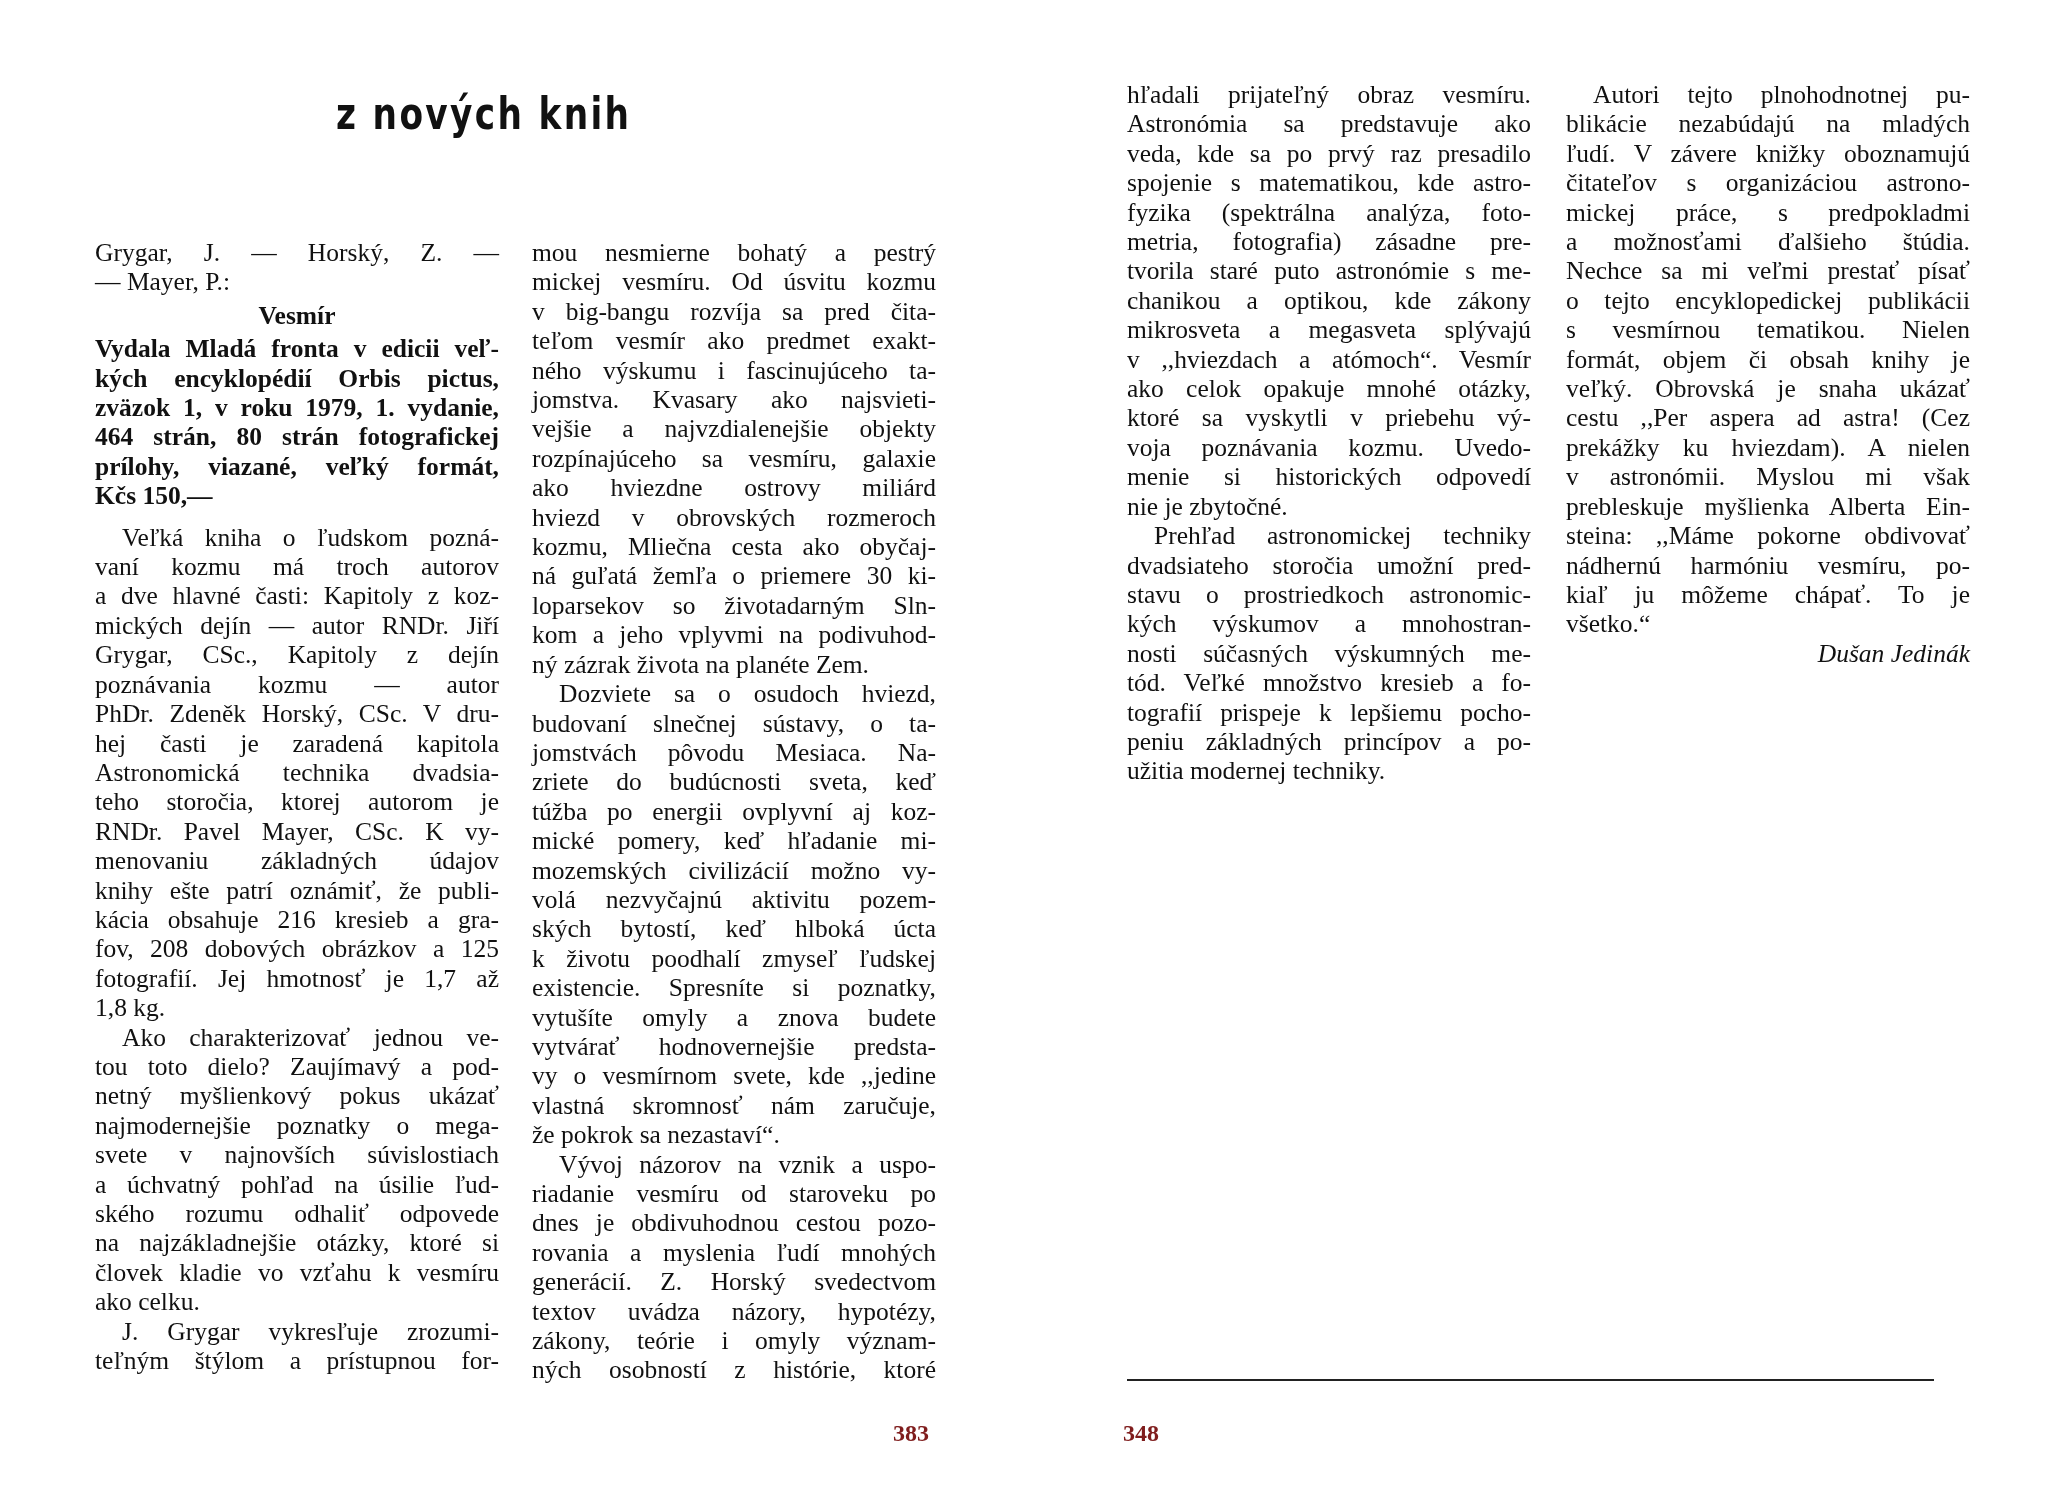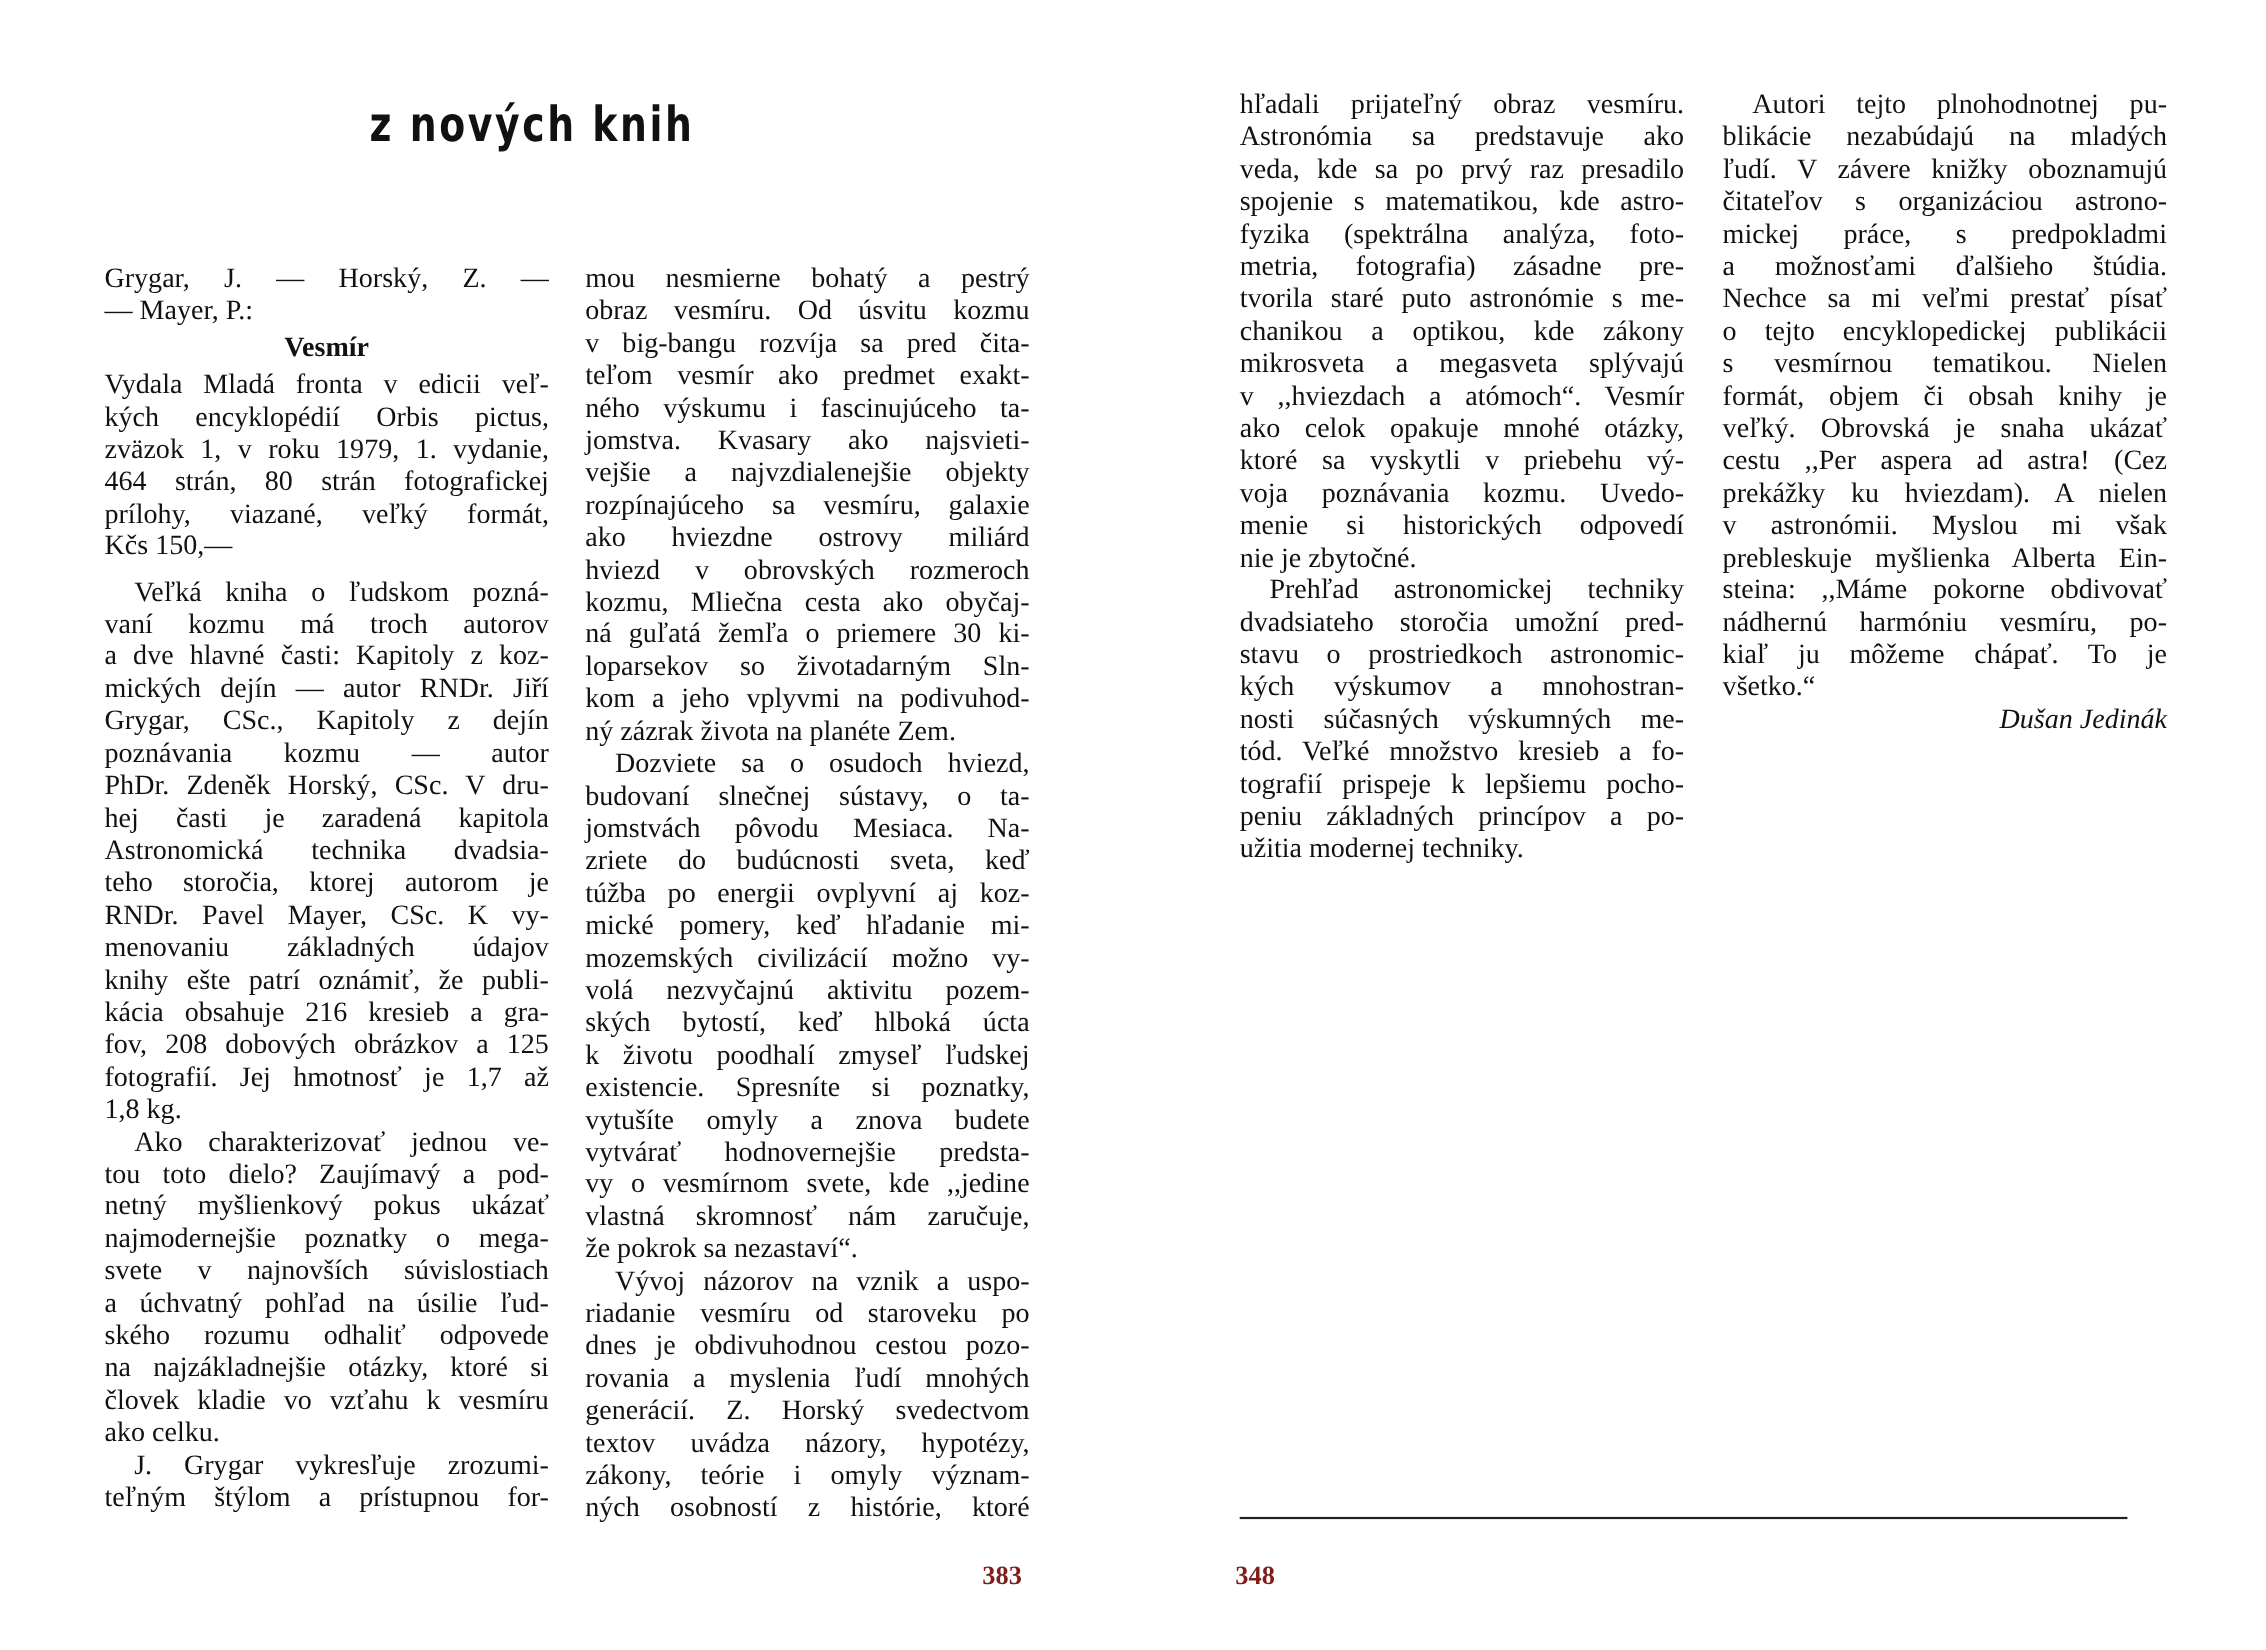--- a/index.html
+++ b/index.html
@@ -31,21 +31,21 @@
 </style>
 </head>
 <body>
 
 <div class="heading">z nových knih</div>
 
 <div class="col" id="col1">
   <span class="line">Grygar, J. — Horský, Z. —</span>
   <span class="line last">— Mayer, P.:</span>
   <span class="line center" style="margin-top:4px;">Vesmír</span>
-  <div style="margin-top:4px;">
+  <div style="margin-top:4px;font-weight:bold;">
       <span class="line">Vydala Mladá fronta v edicii veľ-</span>
       <span class="line">kých encyklopédií Orbis pictus,</span>
       <span class="line">zväzok 1, v roku 1979, 1. vydanie,</span>
       <span class="line">464 strán, 80 strán fotografickej</span>
       <span class="line">prílohy, viazané, veľký formát,</span>
       <span class="line last">Kčs 150,—</span>
     </div>
   <div style="margin-top:12px;">
       <span class="line indent">Veľká kniha o ľudskom pozná-</span>
       <span class="line">vaní kozmu má troch autorov</span>
@@ -79,21 +79,21 @@
     </div>
   <div>
       <span class="line indent">J. Grygar vykresľuje zrozumi-</span>
       <span class="line">teľným štýlom a prístupnou for-</span>
     </div>
 </div>
 
 <div class="col" id="col2">
   <div>
       <span class="line">mou nesmierne bohatý a pestrý</span>
-      <span class="line">obraz vesmíru. Od úsvitu kozmu</span>
+      <span class="line">mickej vesmíru. Od úsvitu kozmu</span>
       <span class="line">v big-bangu rozvíja sa pred čita-</span>
       <span class="line">teľom vesmír ako predmet exakt-</span>
       <span class="line">ného výskumu i fascinujúceho ta-</span>
       <span class="line">jomstva. Kvasary ako najsvieti-</span>
       <span class="line">vejšie a najvzdialenejšie objekty</span>
       <span class="line">rozpínajúceho sa vesmíru, galaxie</span>
       <span class="line">ako hviezdne ostrovy miliárd</span>
       <span class="line">hviezd v obrovských rozmeroch</span>
       <span class="line">kozmu, Mliečna cesta ako obyčaj-</span>
       <span class="line">ná guľatá žemľa o priemere 30 ki-</span>

